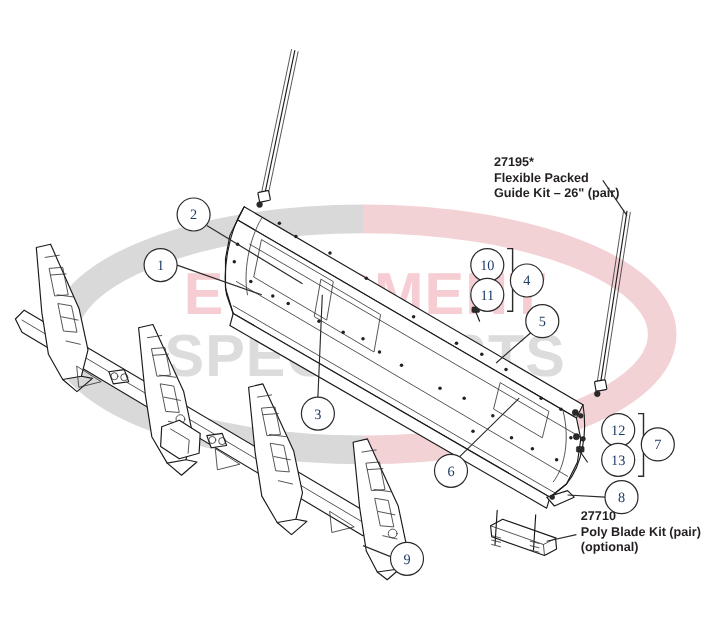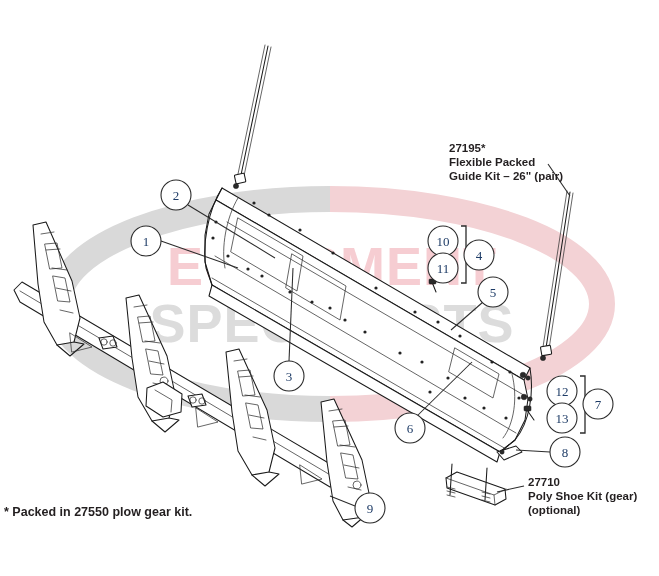--- a/index.html
+++ b/index.html
@@ -94,21 +94,21 @@
   .anno-text {
     position: absolute;
     font-family: "Liberation Sans", sans-serif;
     font-size: 11.5px;
     font-weight: bold;
     color: #231f20;
     line-height: 14px;
     white-space: nowrap;
   }
   #label-27195 { left: 449px; top: 141px; }
-  #label-27710 { left: 528px; top: 475px; }
+  #label-27710 { left: 528px; top: 463px; }
   #footnote   { left: 4px;  top: 505px; font-size: 12.5px; }
 </style>
 </head>
 <body>
 
 <div id="stage">
 
   <svg id="diagram-svg" viewBox="0 0 659 576">
 
     <g>
@@ -339,19 +339,18 @@
   </svg>
 
   <div class="anno-text" id="label-27195">
     <div>27195*</div>
     <div>Flexible Packed</div>
     <div>Guide Kit – 26" (pair)</div>
   </div>
 
   <div class="anno-text" id="label-27710">
     <div>27710</div>
-    <div>Poly Shoe Kit (gear)</div>
+    <div>Poly Blade Kit (pair)</div>
     <div>(optional)</div>
   </div>
 
-  <div class="anno-text" id="footnote">* Packed in 27550 plow gear kit.</div>
 
 </div>
 
 </body></html>

